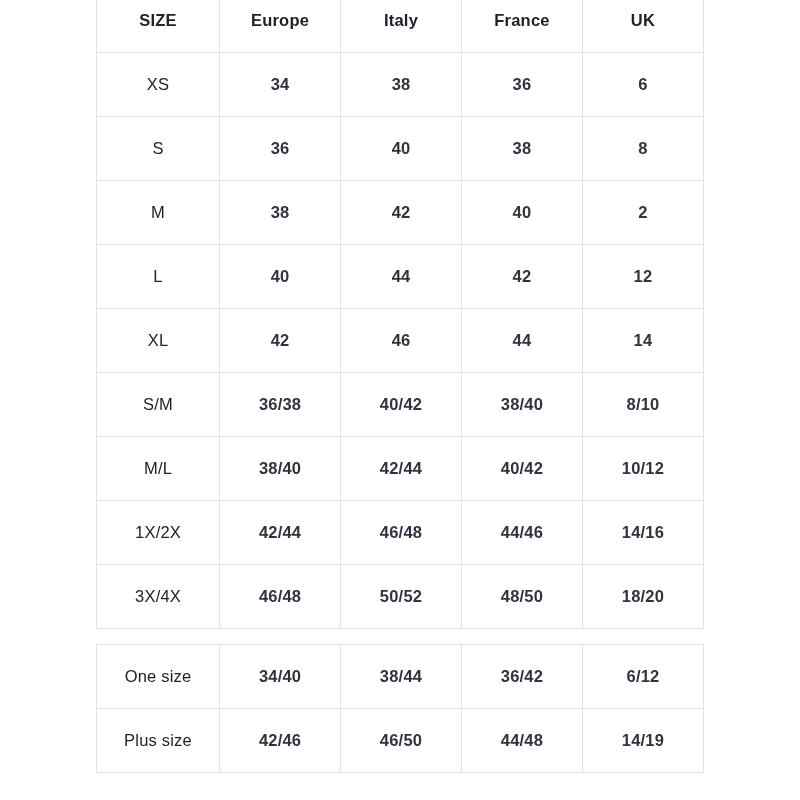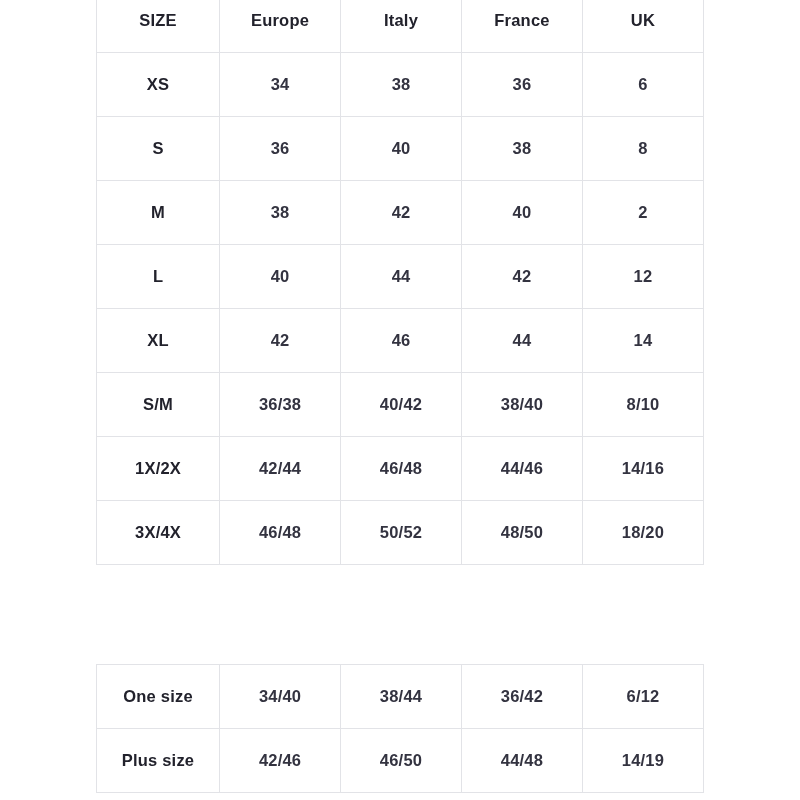--- a/index.html
+++ b/index.html
@@ -19,21 +19,21 @@
     width: 660px;
     height: 800px;
     box-sizing: border-box;
   }
   .table-wrap {
     position: absolute;
     left: 96px;
     width: 608px;
   }
   .table-wrap.main { top: -12px; }
-  .table-wrap.secondary { top: 664px; }
+  .table-wrap.secondary { top: 644px; }
 
   table.size-table {
     border-collapse: collapse;
     width: 608px;
     table-layout: fixed;
   }
   table.size-table col.c0 { width: 118px; }
   table.size-table col.c1 { width: 116px; }
   table.size-table col.c2 { width: 116px; }
   table.size-table col.c3 { width: 116px; }
@@ -50,21 +50,21 @@
     font-weight: 700;
     color: #333340;
     letter-spacing: 0.2px;
   }
   table.size-table th {
     font-weight: 700;
     font-size: 16.5px;
     color: #22222c;
   }
   table.size-table td.rowhead {
-    font-weight: 700;
+    font-weight: 400;
     color: #22222c;
   }
   .secondary table.size-table td { height: 63px; }
 </style>
 </head>
 <body>
 
 <div class="page">
 
   <div class="table-wrap main">
@@ -122,20 +122,27 @@
           <td>14</td>
         </tr>
         <tr>
           <td class="rowhead">S/M</td>
           <td>36/38</td>
           <td>40/42</td>
           <td>38/40</td>
           <td>8/10</td>
         </tr>
         <tr>
+          <td class="rowhead">M/L</td>
+          <td>38/40</td>
+          <td>42/44</td>
+          <td>40/42</td>
+          <td>10/12</td>
+        </tr>
+        <tr>
           <td class="rowhead">1X/2X</td>
           <td>42/44</td>
           <td>46/48</td>
           <td>44/46</td>
           <td>14/16</td>
         </tr>
         <tr>
           <td class="rowhead">3X/4X</td>
           <td>46/48</td>
           <td>50/52</td>

